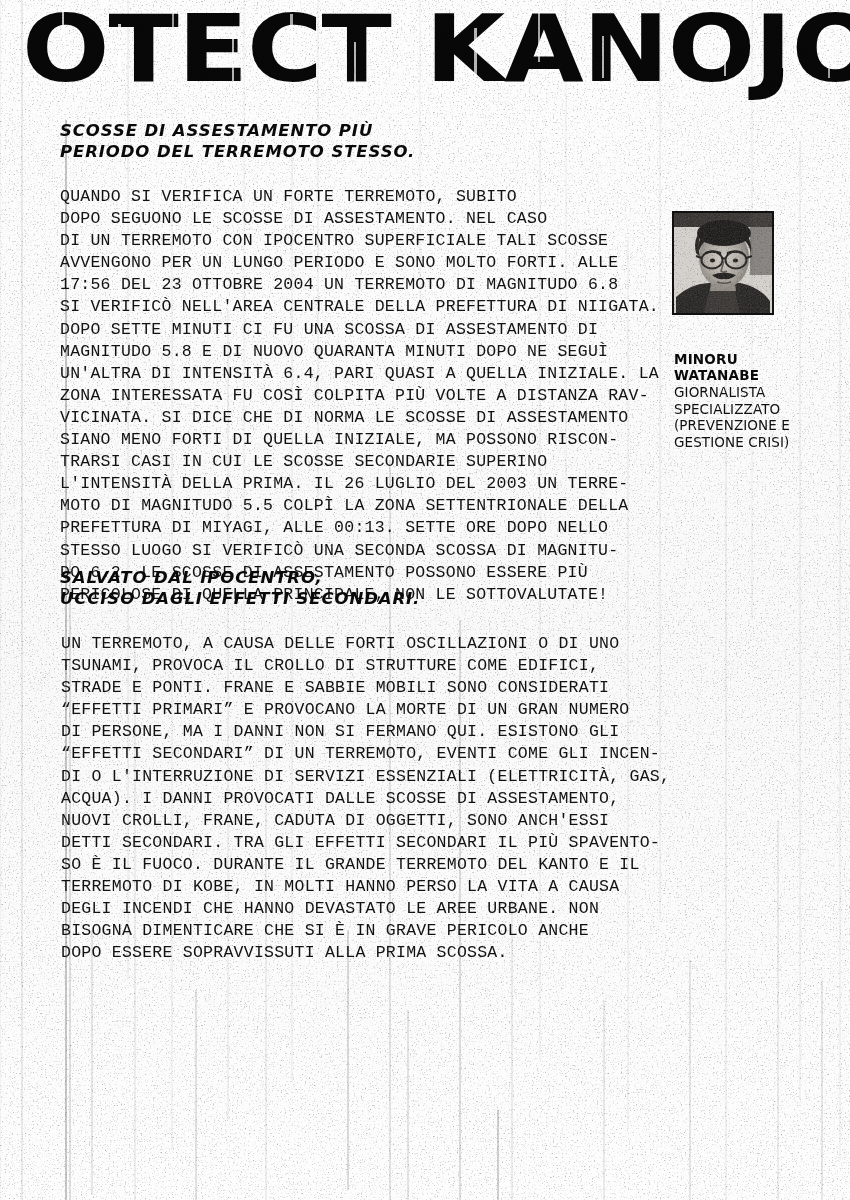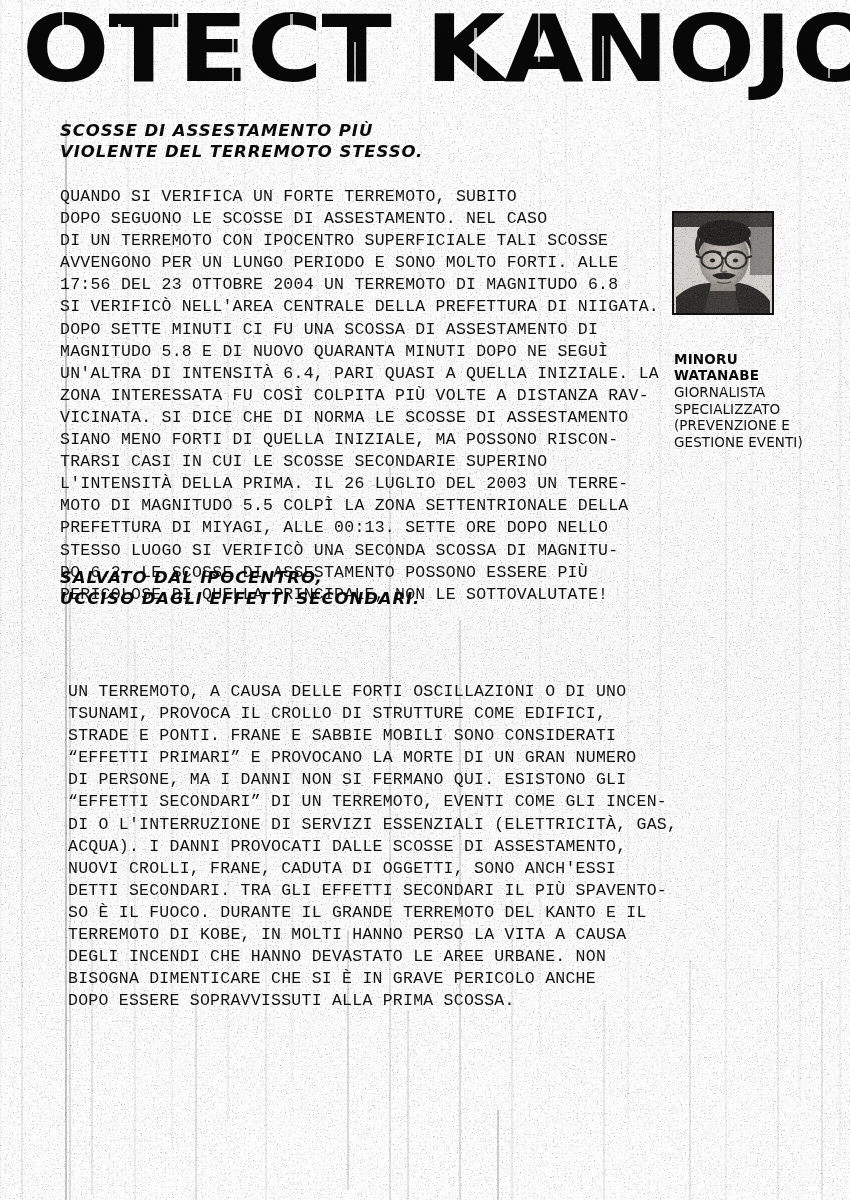--- a/index.html
+++ b/index.html
@@ -103,21 +103,21 @@
     letter-spacing: .25px;
     margin: 0;
     color: #121212;
     white-space: pre-line;
     text-rendering: optimizeLegibility;
   }
 
   .block-1-heading { position: absolute; left: 0;  top: 0;   width: 560px; }
   .block-1-copy    { position: absolute; left: 0;  top: 66px; width: 615px; }
   .block-2-heading { position: absolute; left: 0;  top: 447px; width: 560px; }
-  .block-2-copy    { position: absolute; left: 8px;  top: 513px; width: 618px; margin-top: 48px; }
+  .block-2-copy    { position: absolute; left: 1px;  top: 513px; width: 618px; }
 
   
   .author {
     position: absolute;
     left: 672px;
     top: 211px;
     width: 172px;
     z-index: 4;
   }
   .author-photo {
@@ -175,21 +175,21 @@
         <rect x="702" y="28" width="2" height="46" opacity=".7"></rect>
         <rect x="760" y="8" width="2" height="58" opacity=".65"></rect>
         <rect x="806" y="36" width="2" height="40" opacity=".6"></rect>
       </g>
     </svg>
   </div>
 
   <div class="content">
 
     <h2 class="section-heading block-1-heading">SCOSSE DI ASSESTAMENTO PIÙ
-VIOLENTE DEL TERREMOTO STESSO.</h2>
+PERIODO DEL TERREMOTO STESSO.</h2>
 
     <p class="body-copy block-1-copy">QUANDO SI VERIFICA UN FORTE TERREMOTO, SUBITO
 DOPO SEGUONO LE SCOSSE DI ASSESTAMENTO. NEL CASO
 DI UN TERREMOTO CON IPOCENTRO SUPERFICIALE TALI SCOSSE
 AVVENGONO PER UN LUNGO PERIODO E SONO MOLTO FORTI. ALLE
 17:56 DEL 23 OTTOBRE 2004 UN TERREMOTO DI MAGNITUDO 6.8
 SI VERIFICÒ NELL'AREA CENTRALE DELLA PREFETTURA DI NIIGATA.
 DOPO SETTE MINUTI CI FU UNA SCOSSA DI ASSESTAMENTO DI
 MAGNITUDO 5.8 E DI NUOVO QUARANTA MINUTI DOPO NE SEGUÌ
 UN'ALTRA DI INTENSITÀ 6.4, PARI QUASI A QUELLA INIZIALE. LA
@@ -286,21 +286,21 @@
         <rect width="98" height="100" filter="url(#grain)" fill="#555" opacity=".5"></rect>
       </svg>
     </div>
 
     <div class="author-name">MINORU
 WATANABE</div>
 
     <div class="author-role">GIORNALISTA
 SPECIALIZZATO
 (PREVENZIONE E
-GESTIONE EVENTI)</div>
+GESTIONE CRISI)</div>
   </div>
 
   <svg class="scan-streaks" viewBox="0 0 850 1200" preserveAspectRatio="none">
     <g stroke="#1a1a1a" fill="none">
       <line x1="22" y1="0" x2="22" y2="1200" stroke-width="1" opacity=".28"></line>
       <line x1="66" y1="120" x2="66" y2="1200" stroke-width="1.6" opacity=".55"></line>
       <line x1="70" y1="560" x2="70" y2="1200" stroke-width="1" opacity=".45"></line>
       <line x1="92" y1="930" x2="92" y2="1195" stroke-width="1" opacity=".35"></line>
       <line x1="128" y1="0" x2="128" y2="980" stroke-width=".8" opacity=".22"></line>
       <line x1="135" y1="640" x2="135" y2="1200" stroke-width=".8" opacity=".3"></line>

